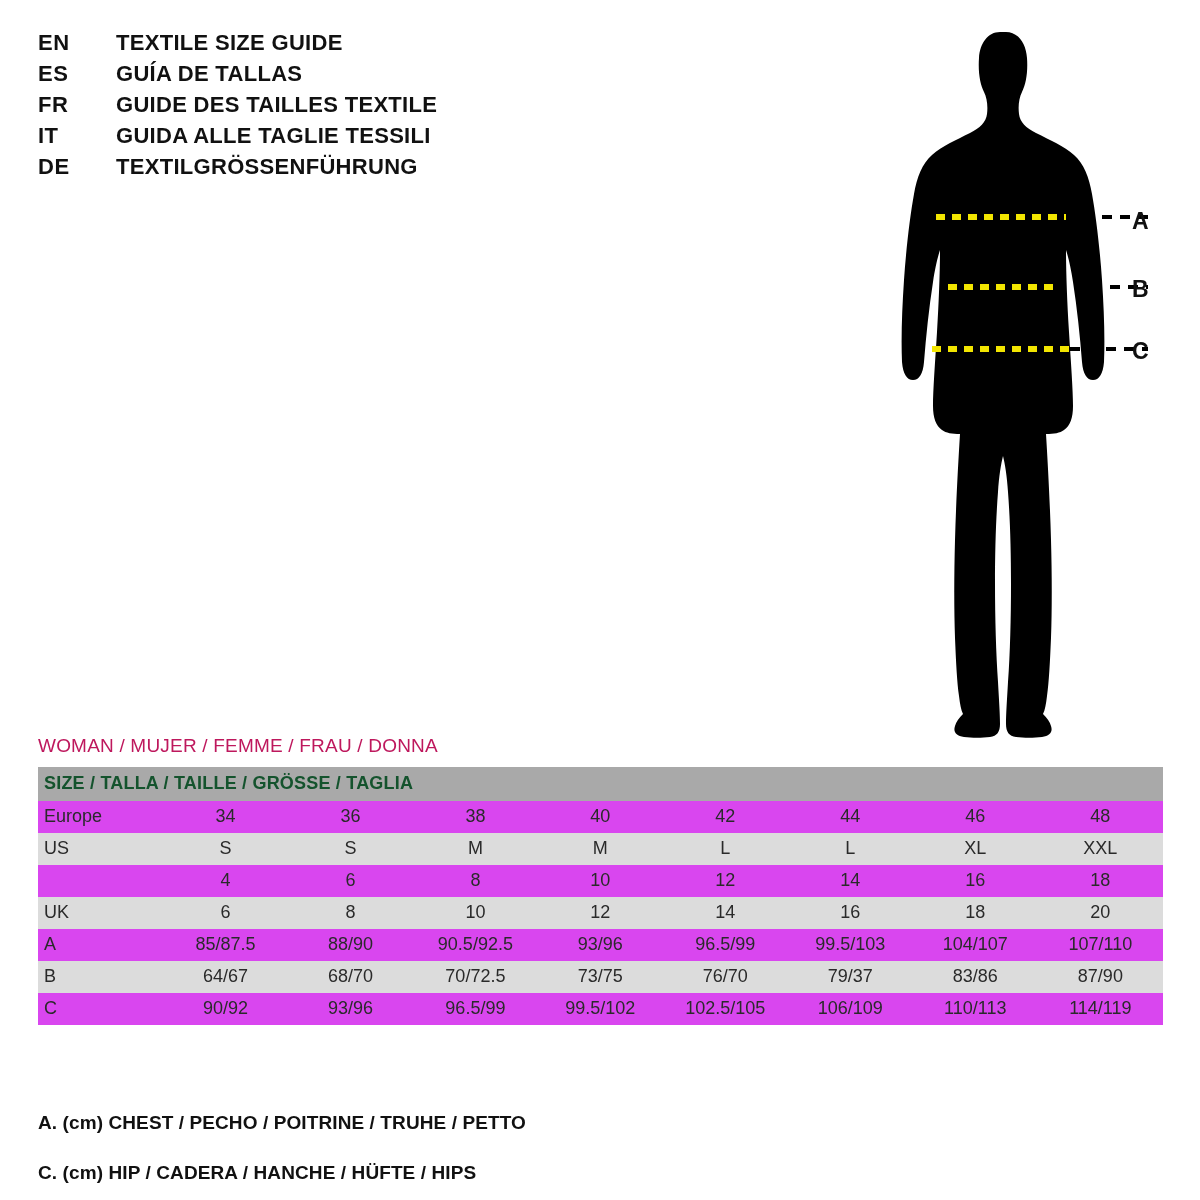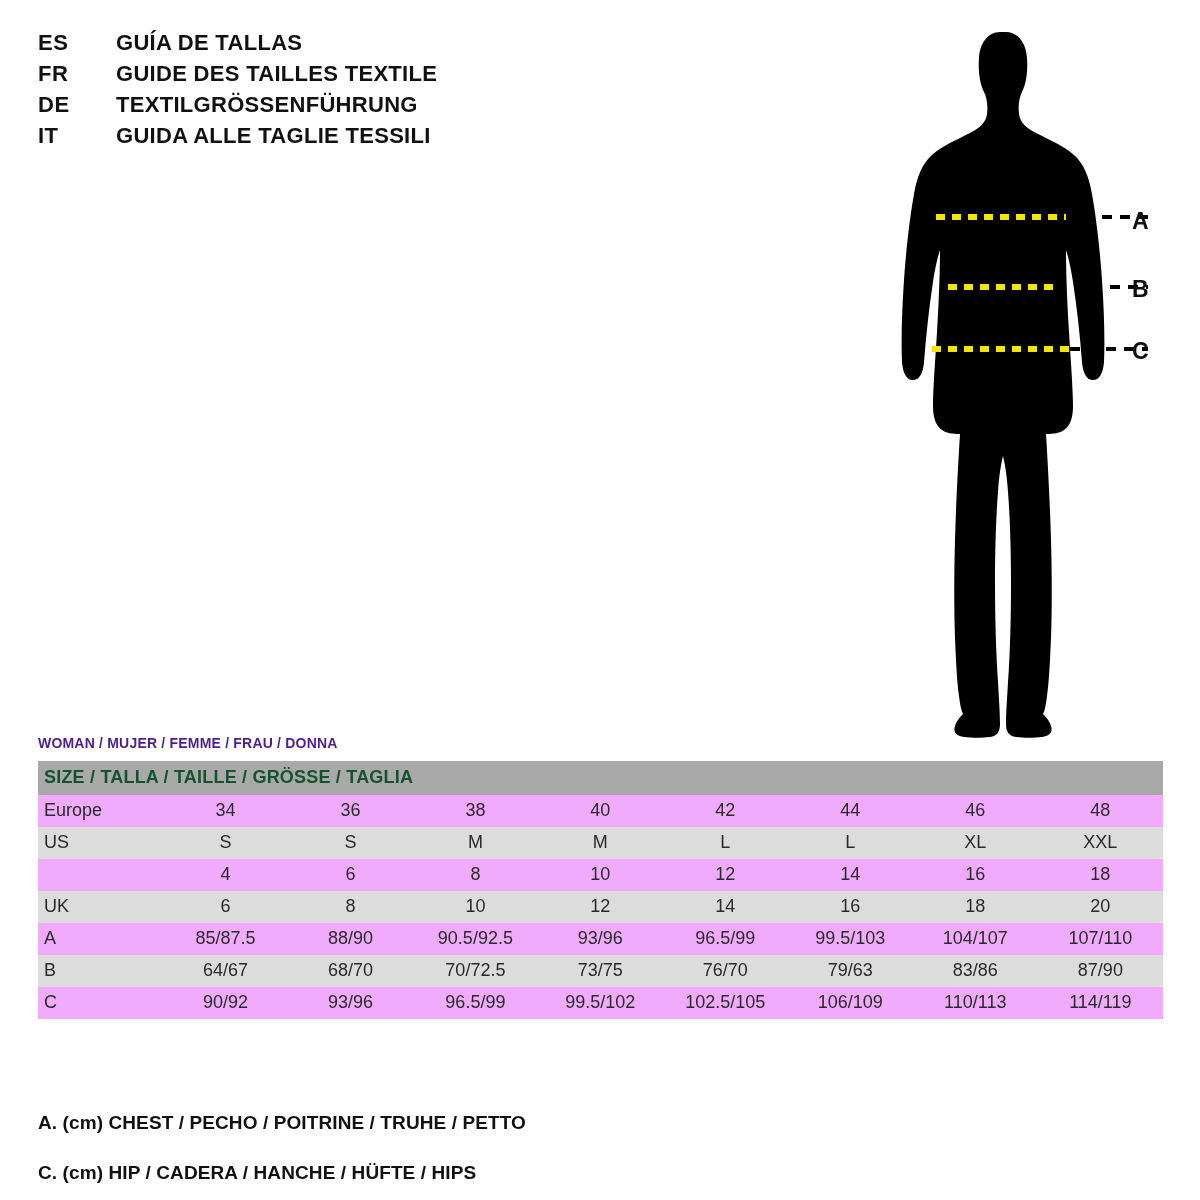--- a/index.html
+++ b/index.html
@@ -64,24 +64,24 @@
   .lbl-c { left: 272px; top: 320px; }
 
   
   .table-section {
     position: absolute;
     left: 38px;
     top: 735px;
     width: 1125px;
   }
   .section-title {
-    font-size: 14px;
-    font-weight: bold;
+    font-size: 19px;
+    font-weight: normal;
     letter-spacing: 0.2px;
-    color: #4c1d95;
+    color: #be185d;
     margin-bottom: 10px;
   }
   table.size-table {
     border-collapse: collapse;
     width: 1125px;
     table-layout: fixed;
   }
   table.size-table th,
   table.size-table td {
     font-size: 18px;
@@ -97,21 +97,21 @@
     width: 185px;
   }
   tr.header-row th {
     background: #a9a9a9;
     font-weight: bold;
     font-size: 18px;
     color: #14532d;
     letter-spacing: 0.2px;
     padding: 6px 0 7px 0;
   }
-  tr.band-light td { background: #f0abfc; }
+  tr.band-light td { background: #d946ef; }
   tr.band-dark td { background: #dcdcdc; }
 
   
   .legend {
     position: absolute;
     left: 38px;
     top: 1088px;
   }
   .legend-line {
     font-size: 19px;
@@ -121,34 +121,38 @@
     letter-spacing: 0.1px;
     white-space: nowrap;
     margin-top: 20px;
   }
 </style>
 </head>
 <body>
 
 <div class="lang-block">
   <div class="lang-row">
+    <div class="lang-code">EN</div>
+    <div class="lang-text">TEXTILE SIZE GUIDE</div>
+  </div>
+  <div class="lang-row">
     <div class="lang-code">ES</div>
     <div class="lang-text">GUÍA DE TALLAS</div>
   </div>
   <div class="lang-row">
     <div class="lang-code">FR</div>
     <div class="lang-text">GUIDE DES TAILLES TEXTILE</div>
   </div>
   <div class="lang-row">
+    <div class="lang-code">IT</div>
+    <div class="lang-text">GUIDA ALLE TAGLIE TESSILI</div>
+  </div>
+  <div class="lang-row">
     <div class="lang-code">DE</div>
     <div class="lang-text">TEXTILGRÖSSENFÜHRUNG</div>
-  </div>
-  <div class="lang-row">
-    <div class="lang-code">IT</div>
-    <div class="lang-text">GUIDA ALLE TAGLIE TESSILI</div>
   </div>
 </div>
 
 <div class="figure-wrap">
   <svg class="figure-svg" width="330" height="730" viewBox="0 0 330 730">
 
     <path fill="#000000" d="
       M 140 14
       C 128 14 120 25 119 40
       C 118 54 120 66 124 74
@@ -293,21 +297,21 @@
       <td>107/110</td>
     </tr>
 
     <tr class="band-dark">
       <td class="row-head">B</td>
       <td>64/67</td>
       <td>68/70</td>
       <td>70/72.5</td>
       <td>73/75</td>
       <td>76/70</td>
-      <td>79/63</td>
+      <td>79/37</td>
       <td>83/86</td>
       <td>87/90</td>
     </tr>
 
     <tr class="band-light">
       <td class="row-head">C</td>
       <td>90/92</td>
       <td>93/96</td>
       <td>96.5/99</td>
       <td>99.5/102</td>

